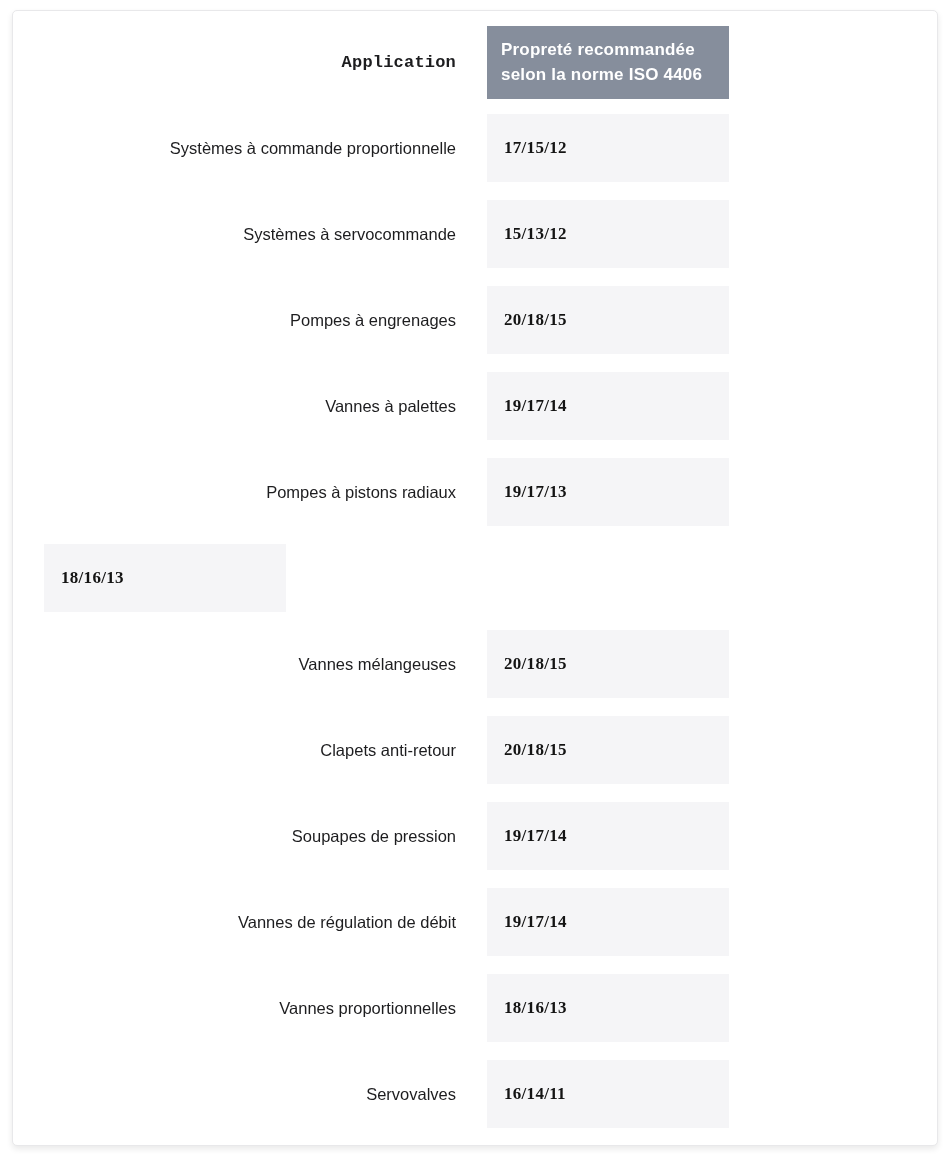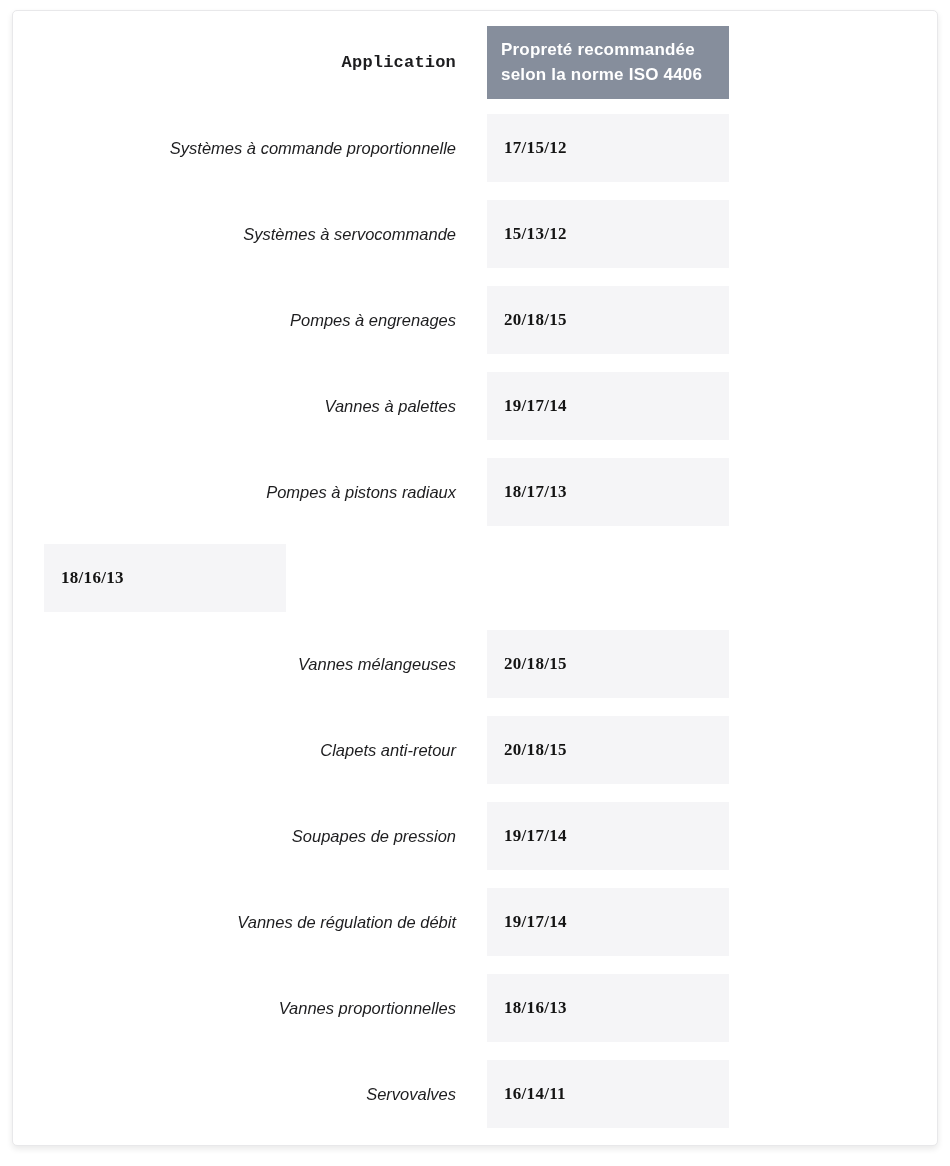--- a/index.html
+++ b/index.html
@@ -71,21 +71,20 @@
     margin-bottom: 18px;
   }
   .label-cell {
     width: 443px;
     display: flex;
     align-items: center;
     justify-content: flex-end;
     text-align: right;
     font-size: 16.5px;
     color: var(--label-text, #1d1d1f);
-    font-style: italic;
   }
   .value-cell {
     margin-left: 31px;
     width: 242px;
     box-sizing: border-box;
     background: var(--cell-bg, #f5f5f7);
     display: flex;
     align-items: center;
     padding-left: 17px;
     font-family: Liberation Serif, serif;
@@ -137,21 +136,21 @@
   <div class="table-row">
     <div class="label-cell">Vannes à palettes</div>
     <div class="value-cell">
       <span class="value-text">19/17/14</span>
     </div>
   </div>
 
   <div class="table-row">
     <div class="label-cell">Pompes à pistons radiaux</div>
     <div class="value-cell">
-      <span class="value-text">18/17/13</span>
+      <span class="value-text">19/17/13</span>
     </div>
   </div>
 
   <div class="table-row">
     <div class="value-cell">
       <span class="value-text">18/16/13</span>
     </div>
   </div>
 
   <div class="table-row">

